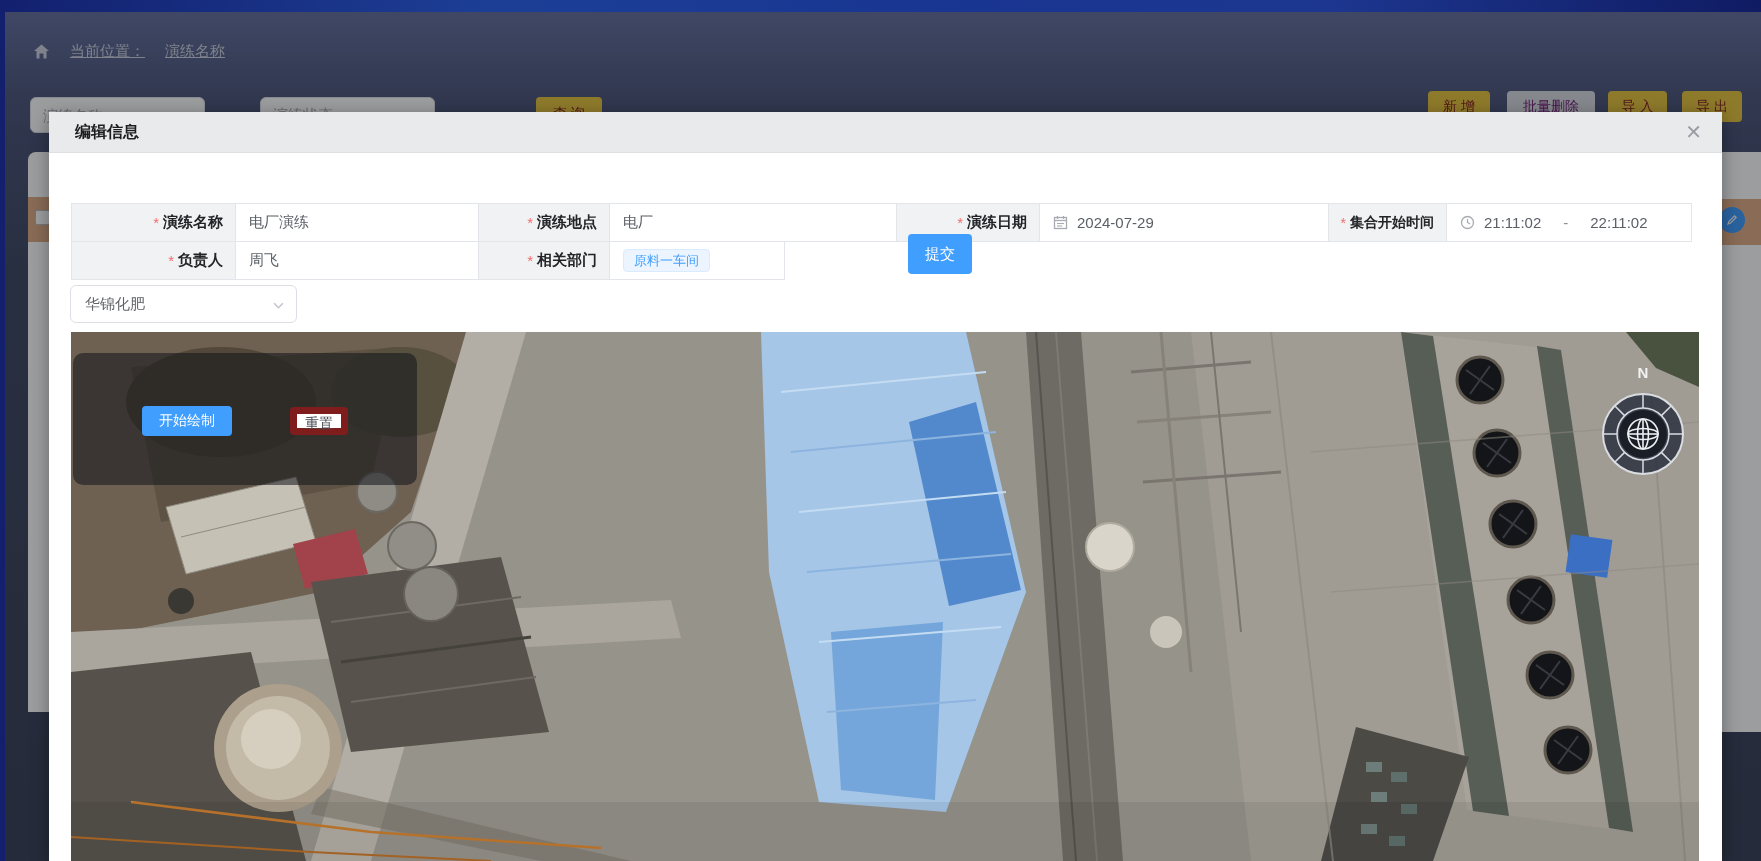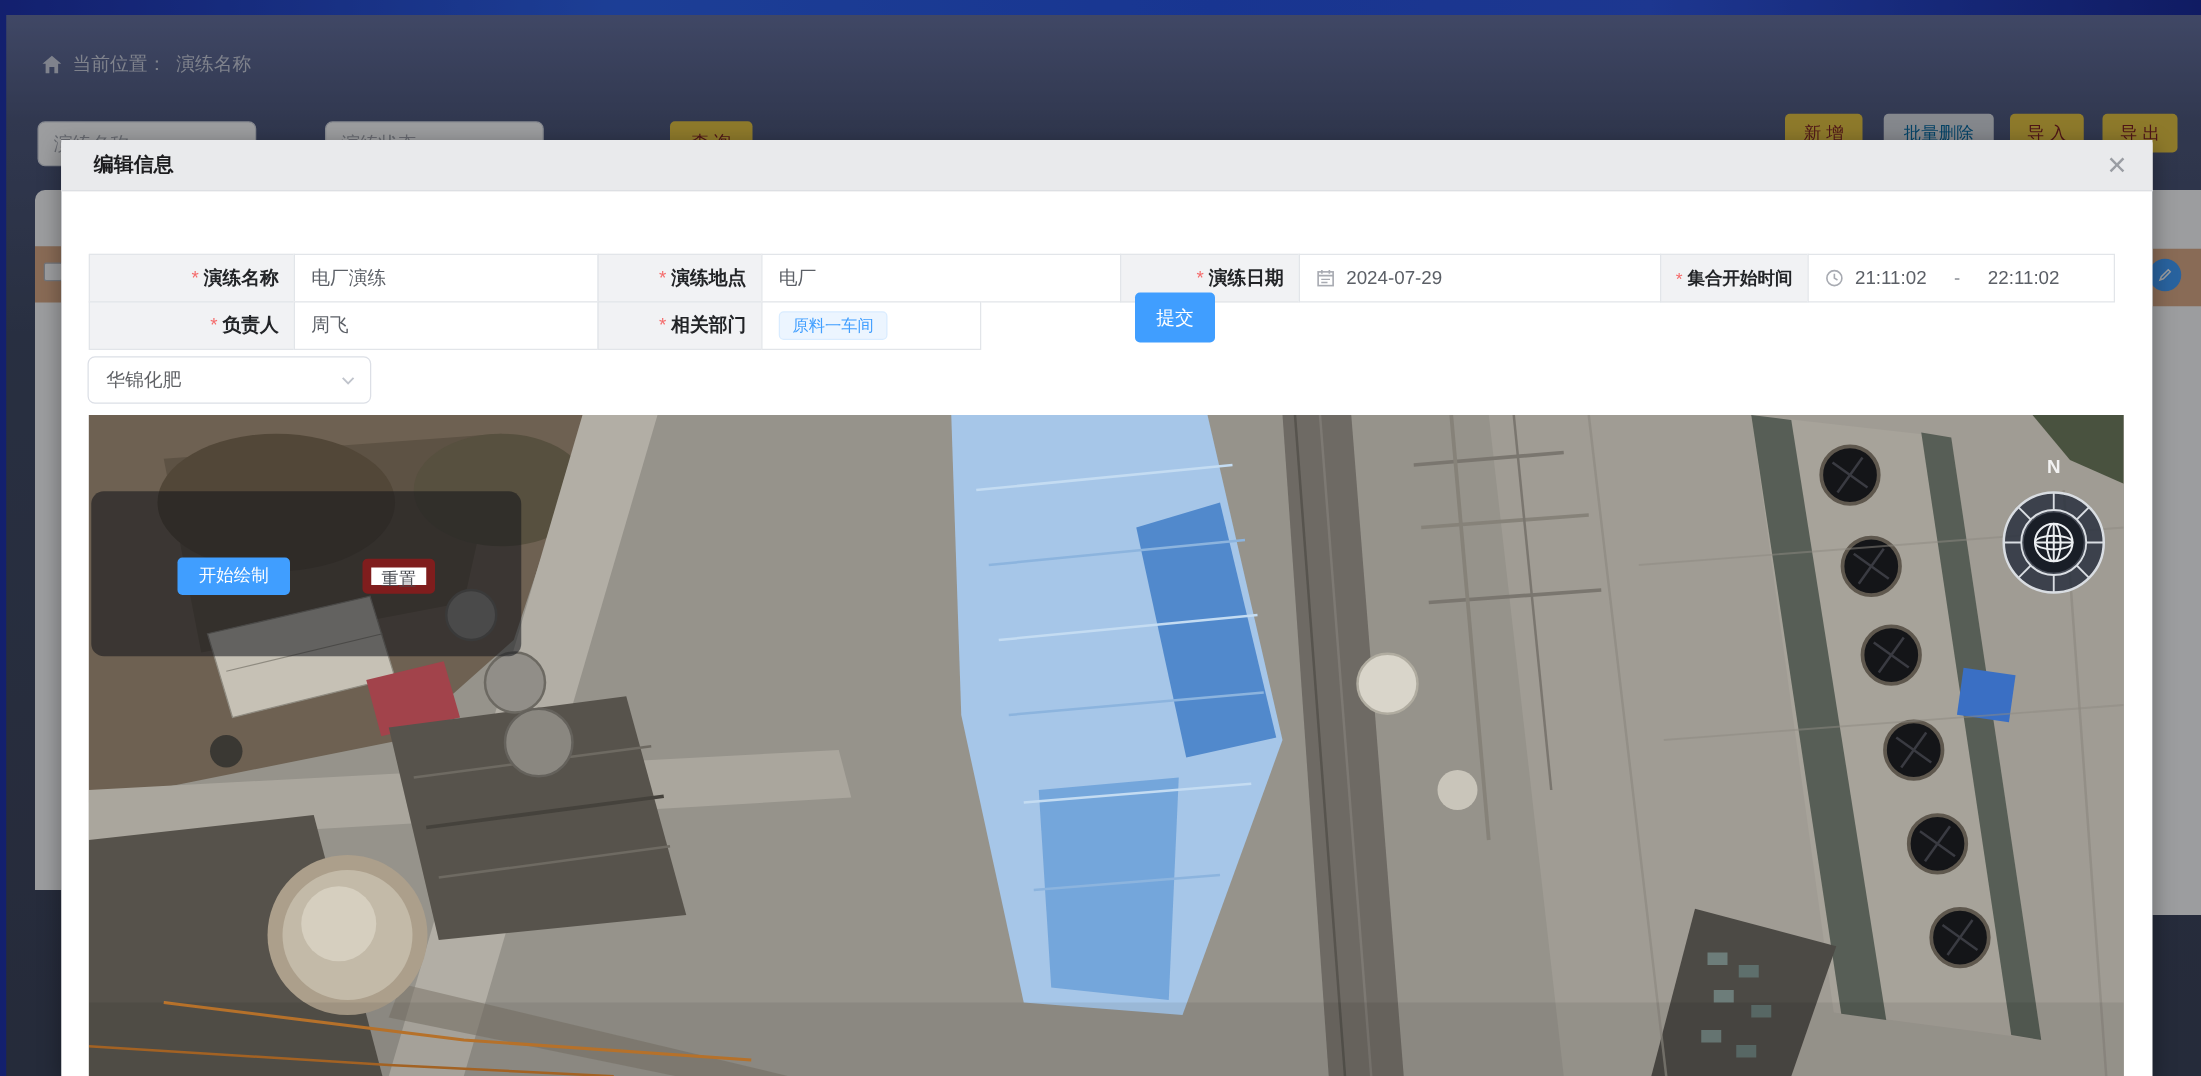--- a/index.html
+++ b/index.html
@@ -1,32 +1,32 @@
 <!DOCTYPE html>
 <html><head>
 <meta charset="utf-8">
 <style>
   html,body{margin:0;padding:0;background:#0d1330;font-family:"Liberation Sans","DejaVu Sans",sans-serif;}
   #screen{position:relative;width:1761px;height:861px;overflow:hidden;
     background:linear-gradient(90deg,#1b2fae 0%,#2b62f0 28%,#2453e8 55%,#2c55e6 75%,#16279b 100%);}
   
   #panel{position:absolute;left:5px;top:12px;right:0;bottom:0;
     background:linear-gradient(180deg,#66719f 0%,#4d577b 10%,#3f4963 30%,#3a4157 100%);}
-  .breadcrumb{position:absolute;left:28px;top:30px;display:flex;align-items:center;gap:8px;
-    color:#cfd3e0;font-size:15px;}
+  .breadcrumb{position:absolute;left:28px;top:30px;display:flex;align-items:center;gap:20px;
+    color:#cfd3e0;font-size:15px;text-decoration:underline;}
   .tb-input{position:absolute;top:85px;height:36px;box-sizing:border-box;background:#ffffff;
     border:1px solid #dcdfe6;border-radius:6px;font-size:15px;color:#606266;padding:0 12px;outline:none;}
   .tb-input::placeholder{color:#a8abb2;}
   .tb-select{position:absolute;top:85px;height:36px;box-sizing:border-box;background:#ffffff;
     border:1px solid #dcdfe6;border-radius:6px;display:flex;align-items:center;
     padding:0 10px 0 12px;font-size:15px;color:#a8abb2;}
   .tb-select .chev{margin-left:auto;}
   .btn-yellow{position:absolute;box-sizing:border-box;background:#e8c53f;color:#7f1d1d;
     border:none;border-radius:4px;font-size:14px;cursor:pointer;font-family:inherit;}
-  .btn-disabled{position:absolute;box-sizing:border-box;background:#d9dce1;color:#0369a1;
+  .btn-disabled{position:absolute;box-sizing:border-box;background:#d9dce1;color:#701a75;
     border:none;border-radius:4px;font-size:14px;font-family:inherit;}
   
   .tbl-sliver{position:absolute;top:140px;background:#ffffff;}
   .row-highlight{position:absolute;left:0;width:100%;background:#dfac85;}
   .mini-check{position:absolute;left:7px;top:58px;width:13px;height:13px;background:#fff;
     border:1px solid #b9bdc4;border-radius:2px;}
   .edit-circle{position:absolute;width:26px;height:26px;border-radius:50%;background:#409EFF;
     display:flex;align-items:center;justify-content:center;}
   
   #dim{position:absolute;inset:0;background:rgba(8,10,15,0.40);z-index:5;}
@@ -57,21 +57,21 @@
     color:#fff;border:none;border-radius:4px;font-size:15px;cursor:pointer;font-family:inherit;}
   
   #org-select{position:absolute;left:21px;top:173px;width:227px;height:38px;box-sizing:border-box;
     border:1px solid #dcdfe6;border-radius:6px;display:flex;align-items:center;padding:0 12px 0 14px;
     font-size:15px;color:#606266;background:#fff;cursor:pointer;}
   #org-select .chev{margin-left:auto;}
   
   #map{position:absolute;left:22px;top:220px;width:1628px;height:529px;overflow:hidden;background:#96938b;cursor:crosshair;}
   #map svg.scene{position:absolute;inset:0;display:block;}
   #draw-panel{position:absolute;left:2px;top:21px;width:344px;height:132px;border-radius:10px;
-    background:rgba(18,20,26,0.55);margin-top:40px;}
+    background:rgba(18,20,26,0.55);}
   #draw-btn{position:absolute;left:69px;top:53px;width:90px;height:30px;background:#409EFF;color:#fff;
     border:none;border-radius:4px;font-size:14px;cursor:pointer;font-family:inherit;}
   #reset-btn{position:absolute;left:217px;top:54px;width:58px;height:28px;background:#ffffff;
     color:#4a4d53;border:7px solid #7f1d1d;border-radius:4px;font-size:14px;cursor:pointer;font-family:inherit;}
   #draw-hint{position:absolute;left:0;right:0;top:96px;text-align:center;color:#ffffff;font-size:17px;}
   #compass{position:absolute;left:1522px;top:30px;}
   .chev{width:12px;height:12px;}
 </style>
 </head>
 <body>

